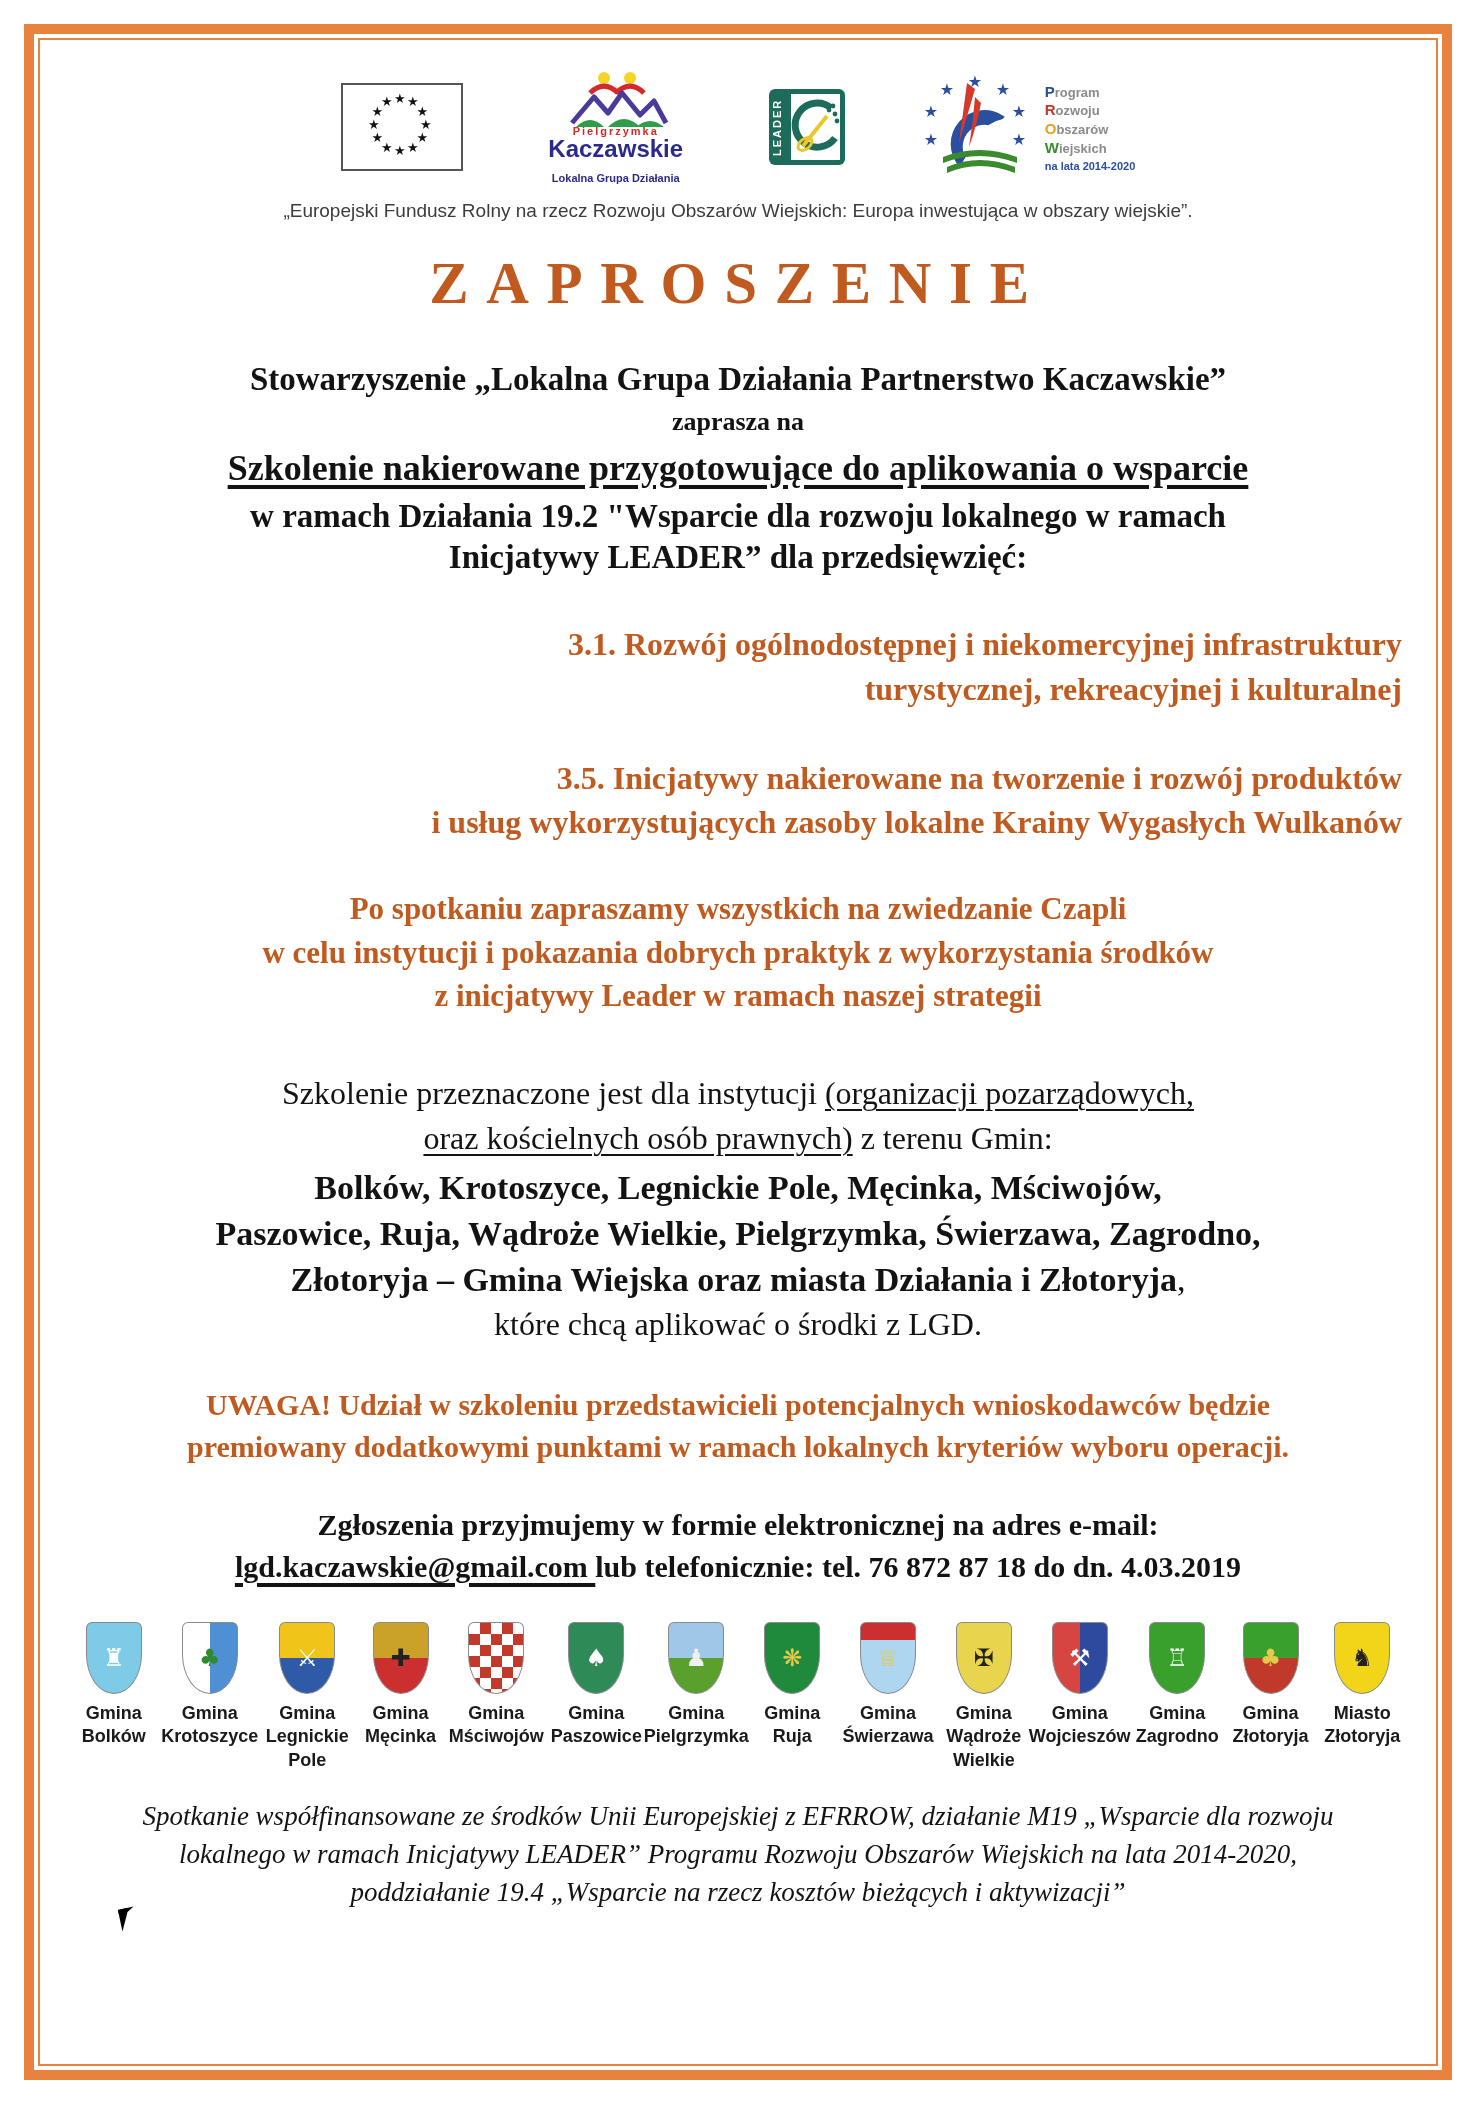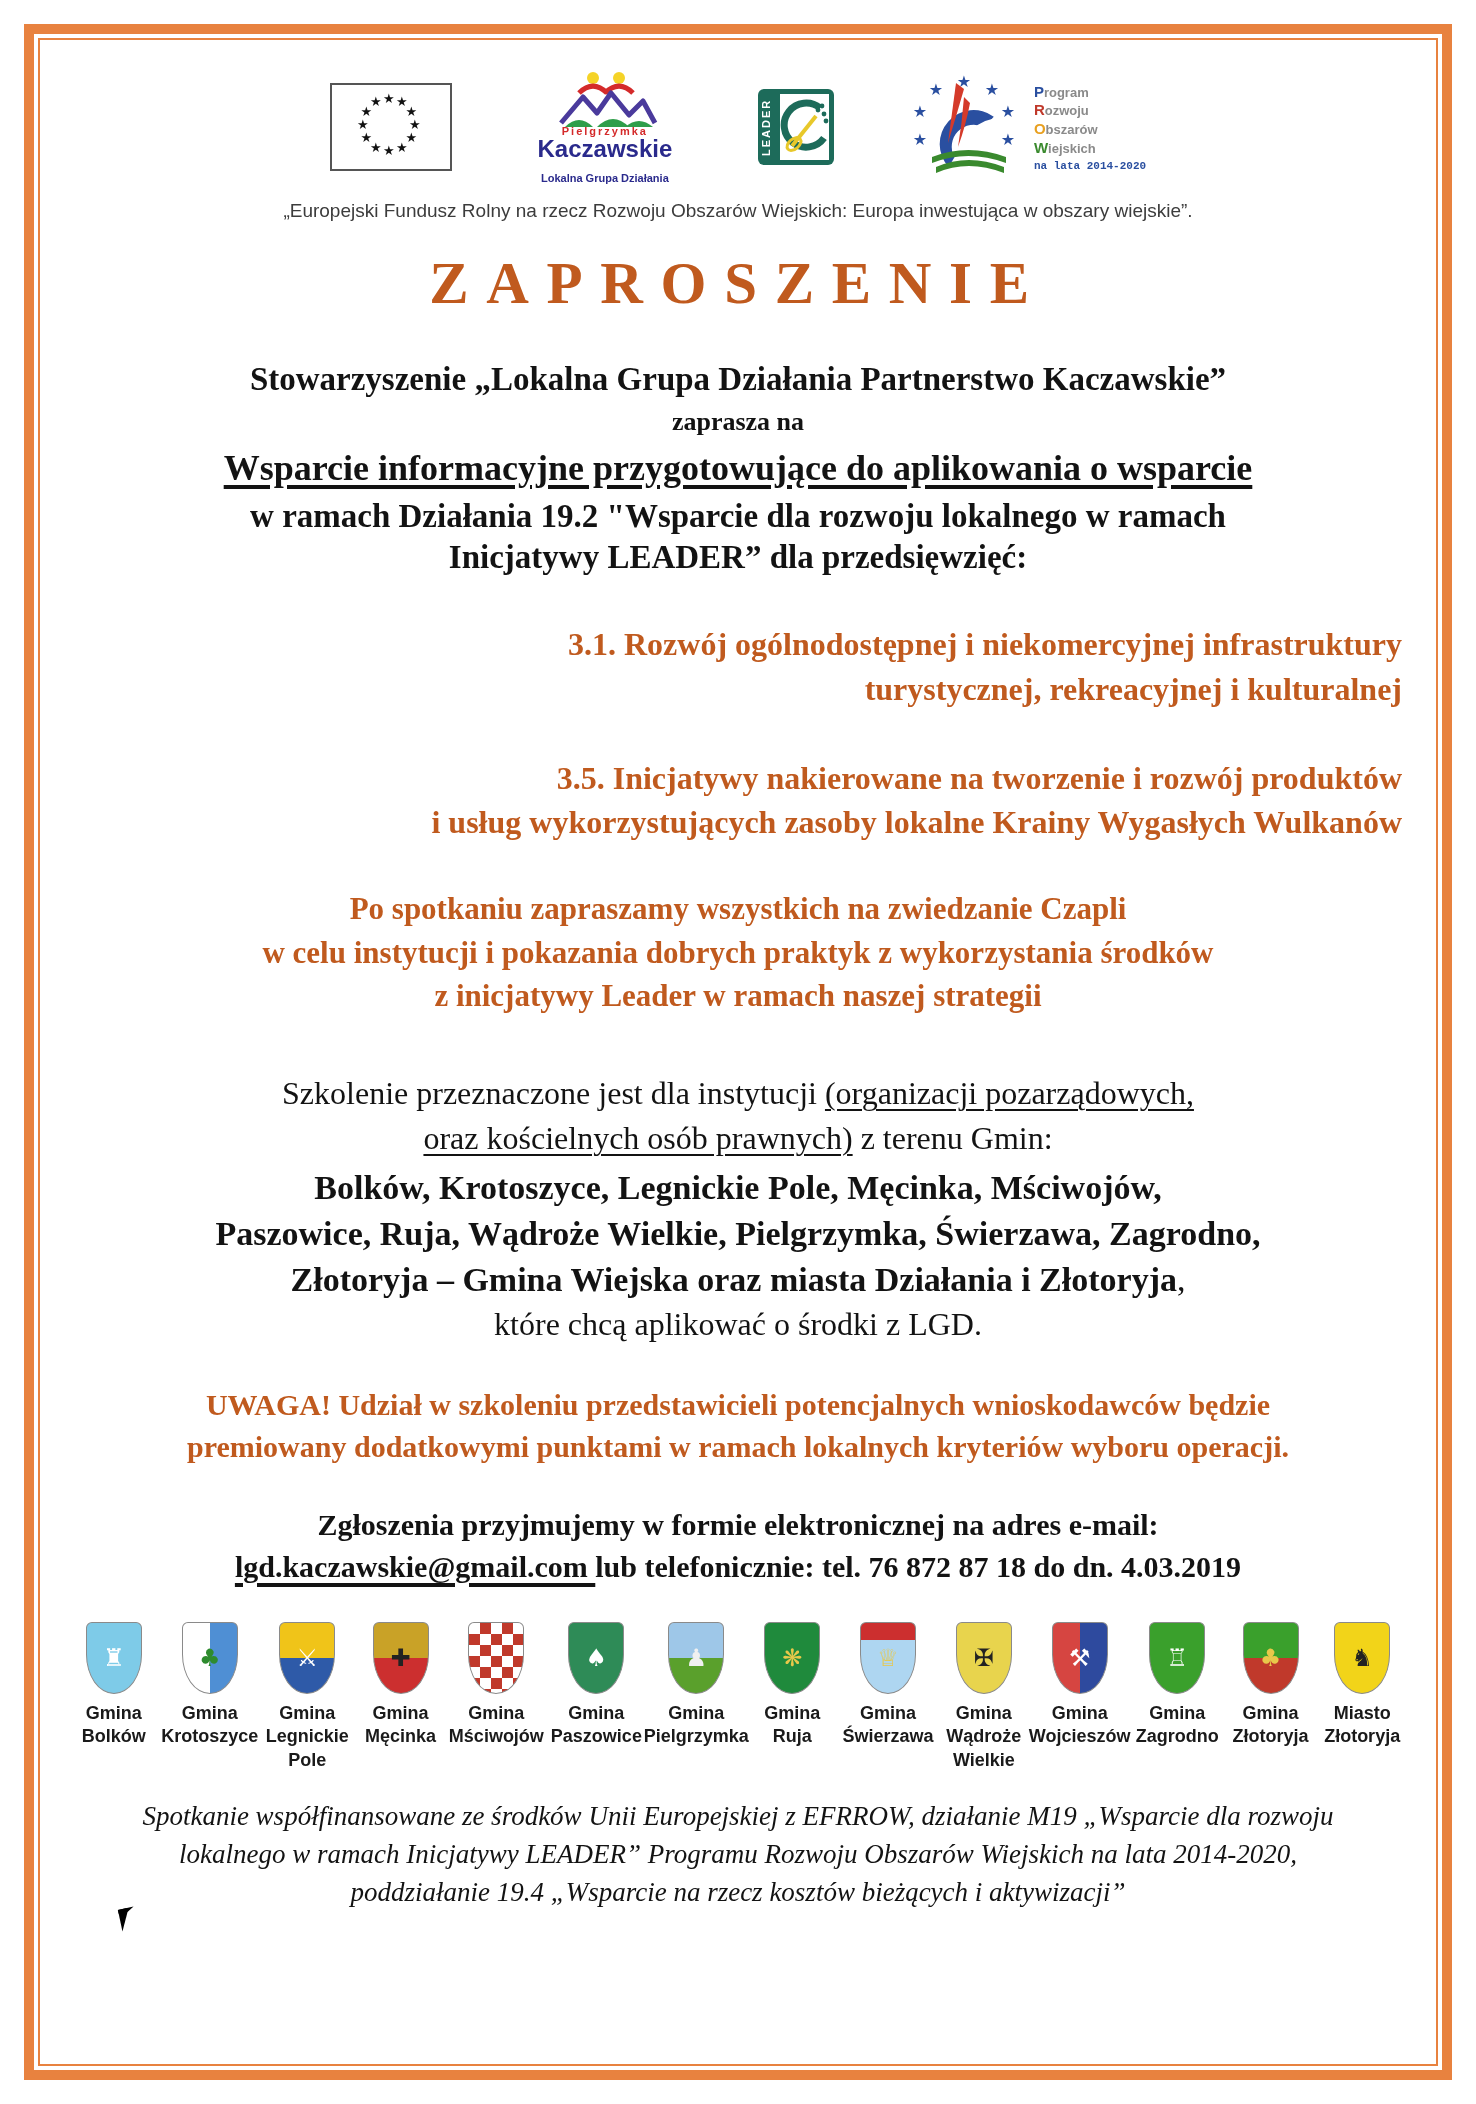--- a/index.html
+++ b/index.html
@@ -19,21 +19,21 @@
   .pk-text1{font-family:"Liberation Sans",sans-serif;font-weight:bold;color:#d42a2a;font-size:11px;letter-spacing:2px;margin-top:-4px;}
   .pk-text2{font-family:"Liberation Sans",sans-serif;font-weight:bold;color:#2a2a8c;font-size:24px;line-height:1;}
   .pk-text3{font-family:"Liberation Sans",sans-serif;font-weight:bold;color:#2a2a8c;font-size:11px;margin-top:11px;}
   .leader-logo{width:76px;height:76px;background:#1d6b5a;border-radius:6px;display:flex;position:relative;}
   .leader-vtext{position:absolute;left:2px;top:6px;bottom:6px;color:#fff;font-family:"Liberation Sans",sans-serif;
                 font-weight:bold;font-size:11px;letter-spacing:2px;writing-mode:vertical-rl;transform:rotate(180deg);text-align:center;}
   .leader-panel{position:absolute;left:22px;top:5px;right:5px;bottom:5px;background:#fff;}
   .prow{display:flex;align-items:center;gap:10px;}
   .prow-text{font-family:"Liberation Sans",sans-serif;font-size:13px;font-weight:bold;color:#8a8a8a;line-height:1.25;}
   .prow-text .init{font-size:15px;}
-  .prow-sub{font-family:Liberation Mono, monospace;font-size:11px;font-weight:bold;color:#2a4fa0;margin-top:2px;}
+  .prow-sub{font-family:Liberation Sans, sans-serif;font-size:11px;font-weight:bold;color:#2a4fa0;margin-top:2px;}
   
   .caption{font-family:"Liberation Sans",sans-serif;font-size:19px;color:#3c3c3c;margin-top:14px;}
   .title{color:#c05a1e;font-weight:bold;font-size:59px;letter-spacing:.30em;margin-top:28px;line-height:1.15;}
   .org{font-size:33px;margin-top:40px;line-height:1.3;}
   .zaprasza{font-size:26px;margin-top:6px;}
   .headline{font-size:36px;margin-top:8px;line-height:1.3;}
   .headline .u{text-decoration-thickness:4px;}
   .sub{font-size:33px;line-height:1.25;margin-top:4px;}
   .orange{color:#c05a1e;}
   .item{font-size:32px;line-height:1.4;margin-top:44px;text-align:right;padding-left:28px;}
@@ -148,21 +148,21 @@
 
   <div class="title center">ZAPROSZENIE</div>
 
   <div class="org center">
         <div><span class="b">Stowarzyszenie „Lokalna Grupa Działania Partnerstwo Kaczawskie”</span></div>
       </div>
   <div class="zaprasza center">
         <div><span class="b">zaprasza na</span></div>
       </div>
   <div class="headline center">
-        <div><span class="b u">Wsparcie informacyjne przygotowujące do aplikowania o wsparcie</span></div>
+        <div><span class="b u">Szkolenie nakierowane przygotowujące do aplikowania o wsparcie</span></div>
       </div>
   <div class="sub center">
         <div><span class="b">w ramach  Działania 19.2 "Wsparcie dla rozwoju lokalnego w ramach</span></div>
         <div><span class="b">Inicjatywy LEADER” dla  przedsięwzięć:</span></div>
       </div>
 
   <div class="item orange">
         <div><span class="b">3.1. Rozwój ogólnodostępnej i niekomercyjnej infrastruktury</span></div>
         <div><span class="b">turystycznej, rekreacyjnej i kulturalnej</span></div>
       </div>

